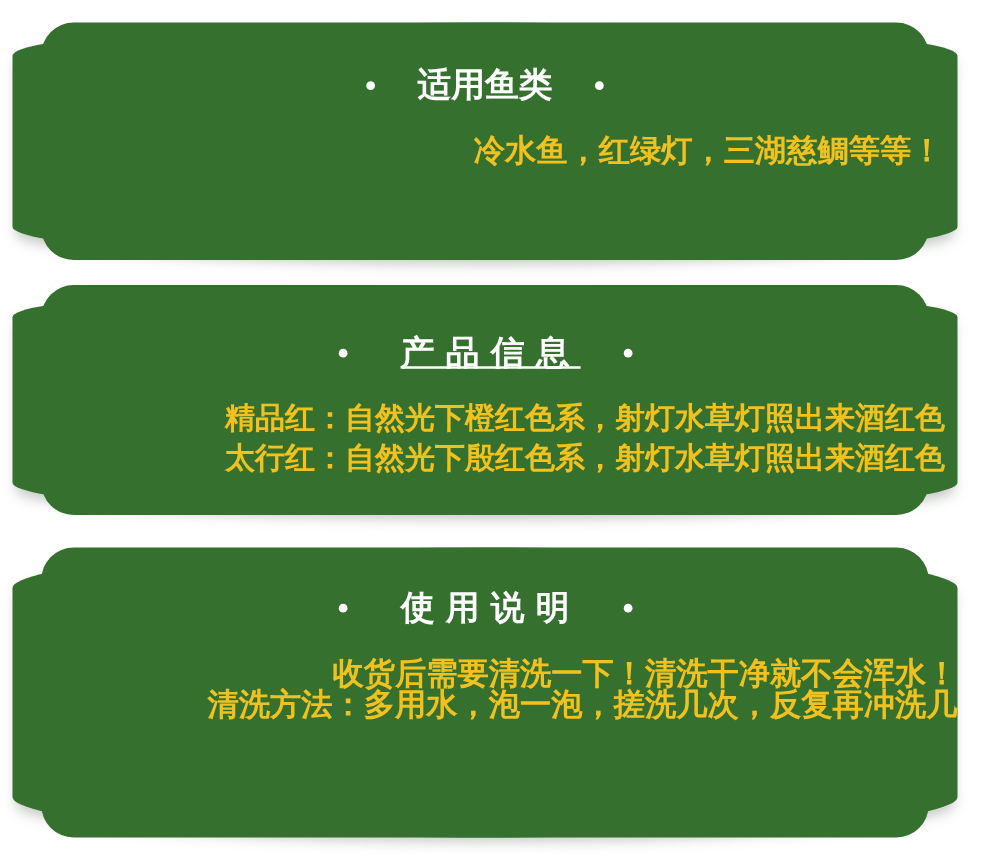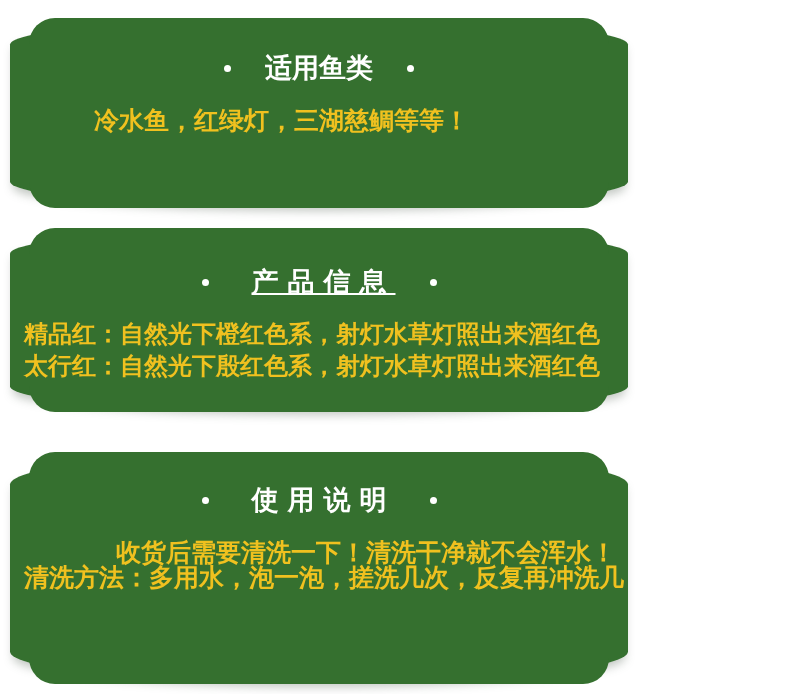--- a/index.html
+++ b/index.html
@@ -20,22 +20,23 @@
     left: 0; top: 0;
     width: 790px;
     height: 694px;
     background: #ffffff;
   }
 
   
   .panel {
     position: absolute;
     left: 10px;
-    width: 618px;
+    width: 756px;
     box-sizing: border-box;
+    text-align: right;
   }
 
   .panel-shape {
     position: absolute;
     left: 0; top: 0;
     width: 100%;
     height: 100%;
     background: #35702f;
     
     border-radius: 50% / 14%;
@@ -94,41 +95,41 @@
     white-space: nowrap;
   }
   .body-line {
     display: block;
     white-space: nowrap;
   }
 
   
   #panel-fish      { top: 18px;  height: 190px; }
   #panel-product   { top: 228px; height: 184px; }
-  #panel-usage     { top: 452px; height: 232px; }
+  #panel-usage     { top: 438px; height: 232px; }
 
   #panel-fish .panel-title      { padding-top: 32px; }
   #panel-product .panel-title   { padding-top: 36px; letter-spacing: 9px; text-indent: 9px; text-decoration: underline; }
   #panel-usage .panel-title     { padding-top: 30px; letter-spacing: 9px; text-indent: 9px; }
 
   #panel-fish .panel-body {
     padding: 22px 12px 0 14px;
     font-size: 25px;
   }
   #panel-fish .body-line + .body-line { margin-top: 0; }
   #panel-fish .body-line:first-child  { padding-left: 70px; }
 
   #panel-product .panel-body {
     padding: 22px 10px 0 14px;
     font-size: 24px;
   }
   #panel-product .body-line + .body-line { margin-top: 8px; }
 
   #panel-usage .panel-body {
-    padding: 22px 20px 0 14px;
+    padding: 22px 0 0 14px;
     font-size: 25px;
   }
   #panel-usage .body-line + .body-line { margin-top: 0; }
   #panel-usage .body-line:first-child  { padding-left: 92px; }
 </style>
 </head>
 <body>
 
 <div class="page">
 

